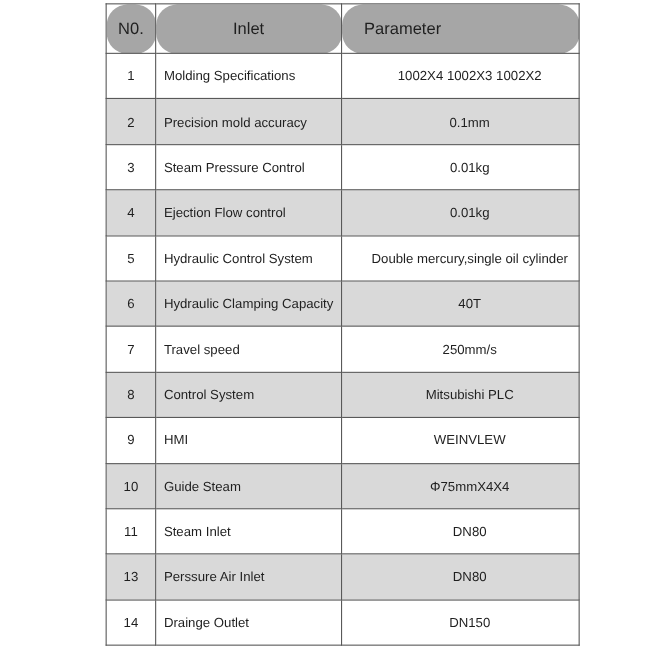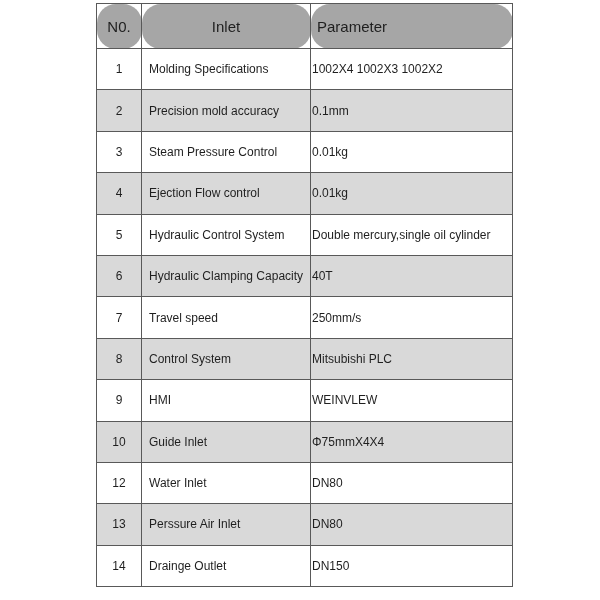--- a/index.html
+++ b/index.html
@@ -33,34 +33,34 @@
     background: var(--header-bg, #a6a6a6);
     height: 42px;
     font-size: 15px;
     font-weight: normal;
     color: var(--text-color, #1f1f1f);
     vertical-align: middle;
     border-radius: 19px;
   }
   th.col-no    { width: 42px;  text-align: center; }
   th.col-item  { width: 166px; text-align: center; }
-  th.col-param { width: 194px; text-align: left; padding-left: 6px; }
+  th.col-param { width: 194px; text-align: left; padding-left: 20px; }
   tbody td {
     height: 38.4px;
     font-size: 12px;
     color: var(--text-color, #1f1f1f);
     background: var(--row-bg, #ffffff);
     vertical-align: middle;
   }
   tbody tr:nth-child(even) td {
     background: var(--row-alt-bg, #d9d9d9);
   }
   td.col-no    { text-align: center; }
   td.col-item  { text-align: left; padding-left: 7px; }
-  td.col-param { text-align: left; padding-left: 1px; }
+  td.col-param { text-align: center; padding-left: 18px; }
 </style>
 </head>
 <body>
 
 <div class="canvas">
   <table class="spec-table">
     <thead>
       <tr>
         <th class="col-no">N0.</th>
         <th class="col-item">Inlet</th>
@@ -108,26 +108,26 @@
           <td class="col-item">Control System</td>
           <td class="col-param">Mitsubishi PLC</td>
         </tr>
         <tr>
           <td class="col-no">9</td>
           <td class="col-item">HMI</td>
           <td class="col-param">WEINVLEW</td>
         </tr>
         <tr>
           <td class="col-no">10</td>
-          <td class="col-item">Guide Inlet</td>
+          <td class="col-item">Guide Steam</td>
           <td class="col-param">Φ75mmX4X4</td>
         </tr>
         <tr>
-          <td class="col-no">12</td>
-          <td class="col-item">Water Inlet</td>
+          <td class="col-no">11</td>
+          <td class="col-item">Steam Inlet</td>
           <td class="col-param">DN80</td>
         </tr>
         <tr>
           <td class="col-no">13</td>
           <td class="col-item">Perssure Air Inlet</td>
           <td class="col-param">DN80</td>
         </tr>
         <tr>
           <td class="col-no">14</td>
           <td class="col-item">Drainge Outlet</td>

